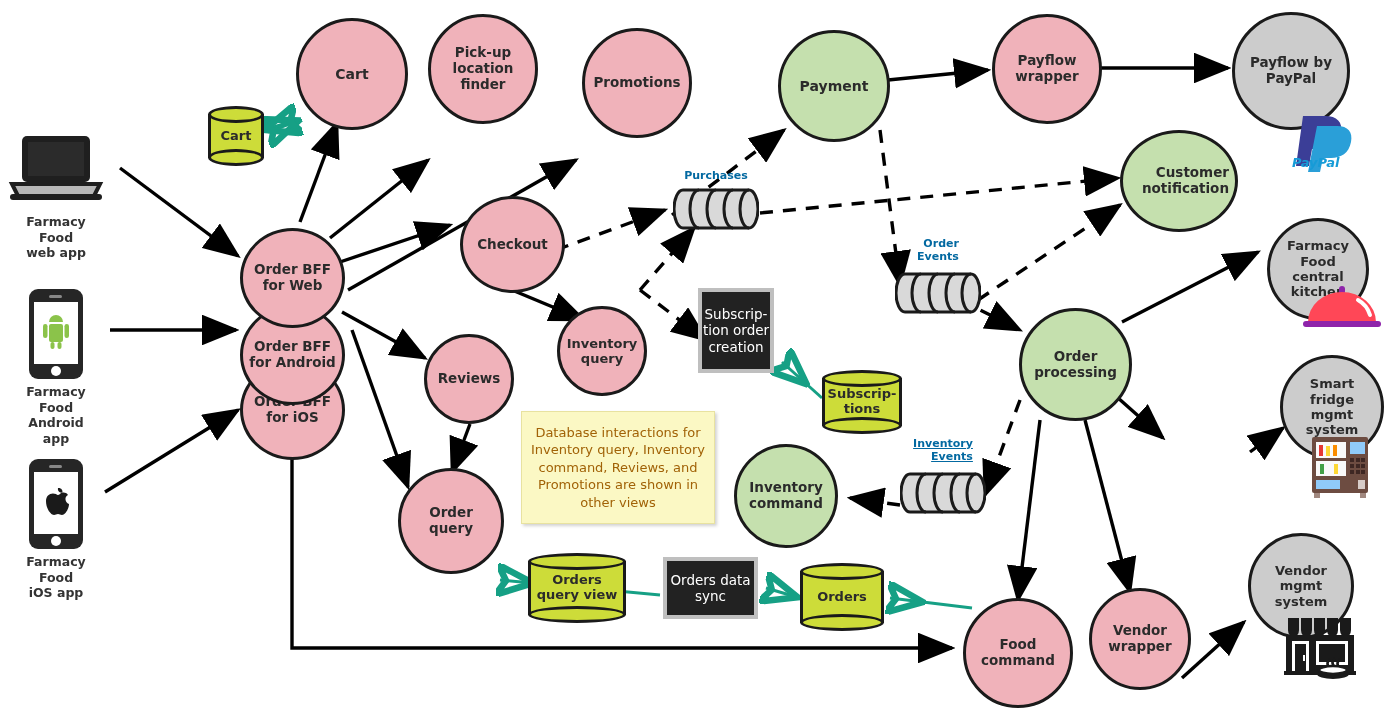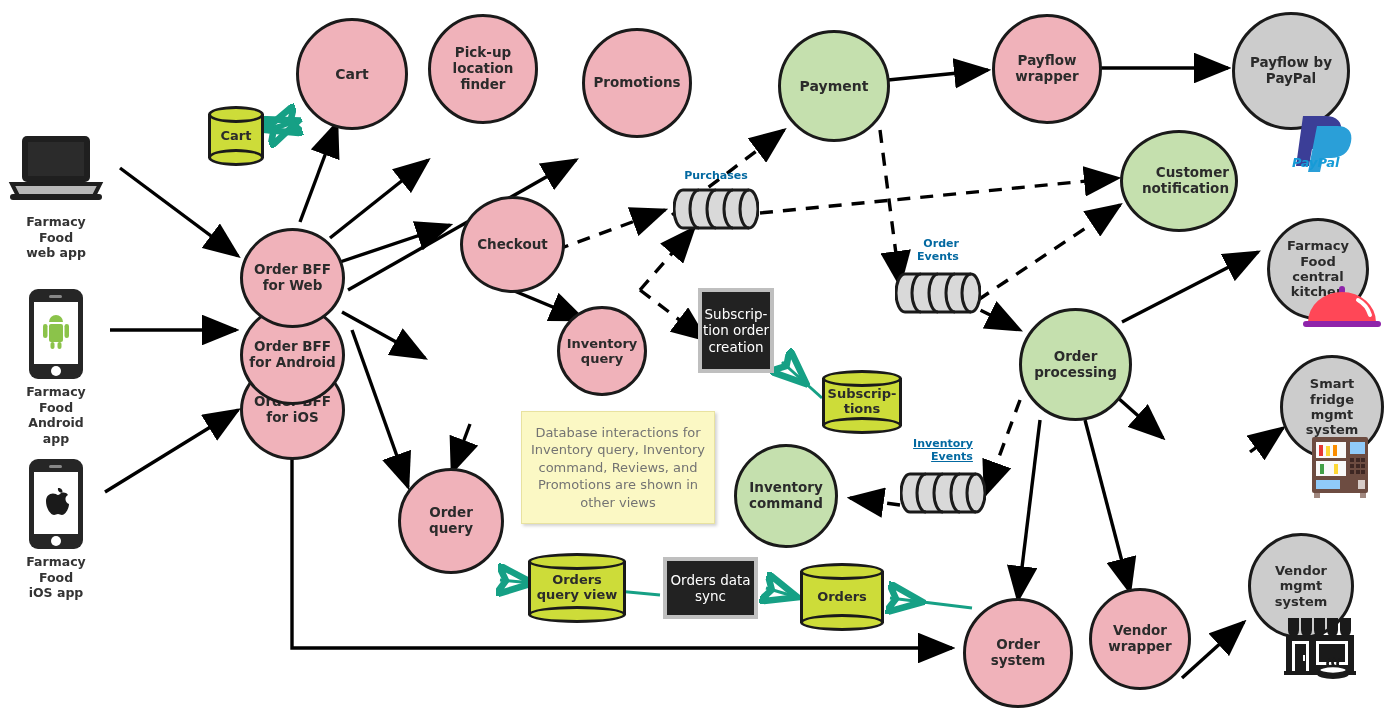--- a/index.html
+++ b/index.html
@@ -29,21 +29,21 @@
   .queue .qlabel{position:absolute;left:50%;transform:translateX(-50%);
       white-space:nowrap;font-weight:bold;font-size:11px;color:#0369a1;
       text-align:right;line-height:1.15;}
 
   .darkbox{position:absolute;box-sizing:border-box;background:#222222;
       border:4px solid #bfbfbf;color:#ffffff;display:flex;align-items:center;
       justify-content:center;text-align:center;font-size:13.5px;line-height:1.2;}
 
   .note{position:absolute;box-sizing:border-box;background:#fbf8c4;
       border:1px solid #e8e2a0;box-shadow:2px 2px 3px rgba(0,0,0,.18);
-      color:#737373;font-size:13px;line-height:1.35;text-align:center;
+      color:#a16207;font-size:13px;line-height:1.35;text-align:center;
       display:flex;align-items:center;justify-content:center;padding:6px 8px;}
 
   .actor{position:absolute;text-align:center;}
   .actor .cap{font-size:12.5px;font-weight:bold;color:#333;line-height:1.25;margin-top:4px;}
 
   .brandcap{position:absolute;font-weight:bold;font-style:italic;color:#169bd7;}
 </style>
 </head>
 <body>
 
@@ -208,40 +208,43 @@
     </div>
 
   <div class="node pink" style="left:460px;top:196px;width:105px;height:97px;font-size:13.5px;">
     <span>Checkout</span>
     </div>
 
   <div class="node pink" style="left:557px;top:306px;width:90px;height:90px;font-size:13px;">
     <span>Inventory query</span>
     </div>
 
+  <div class="node pink" style="left:424px;top:334px;width:90px;height:90px;font-size:13.5px;">
+    <span>Reviews</span>
+    </div>
 
   <div class="node pink" style="left:398px;top:468px;width:106px;height:106px;font-size:13.5px;">
     <span>Order query</span>
     </div>
 
   <div class="node green" style="left:734px;top:444px;width:104px;height:104px;font-size:13.5px;">
     <span>Inventory command</span>
     </div>
 
   <div class="node green" style="left:1019px;top:308px;width:113px;height:113px;font-size:13.5px;">
     <span>Order processing</span>
     </div>
 
 
   <div class="node pink" style="left:1089px;top:588px;width:102px;height:102px;font-size:13.5px;">
     <span>Vendor wrapper</span>
     </div>
 
   <div class="node pink" style="left:963px;top:598px;width:110px;height:110px;font-size:13.5px;">
-    <span>Order system</span>
+    <span>Food command</span>
     </div>
 
   <div class="node grey" style="left:1267px;top:218px;width:102px;height:102px;font-size:13px;">
     <span>Farmacy Food central kitchen</span>
     </div>
   <svg width="80" height="46" viewBox="0 0 80 46" style="position:absolute;left:1302px;top:286px;">
     <rect x="37" y="0" width="6" height="8" rx="3" fill="#8e24aa"></rect>
     <path d="M6,36 a34,30 0 0 1 68,0 z" fill="#ff4757"></path>
     <path d="M56,14 q9,5 12,15" stroke="#fff" stroke-width="4" fill="none" stroke-linecap="round"></path>
     <rect x="1" y="35" width="78" height="6" rx="3" fill="#8e24aa"></rect>

